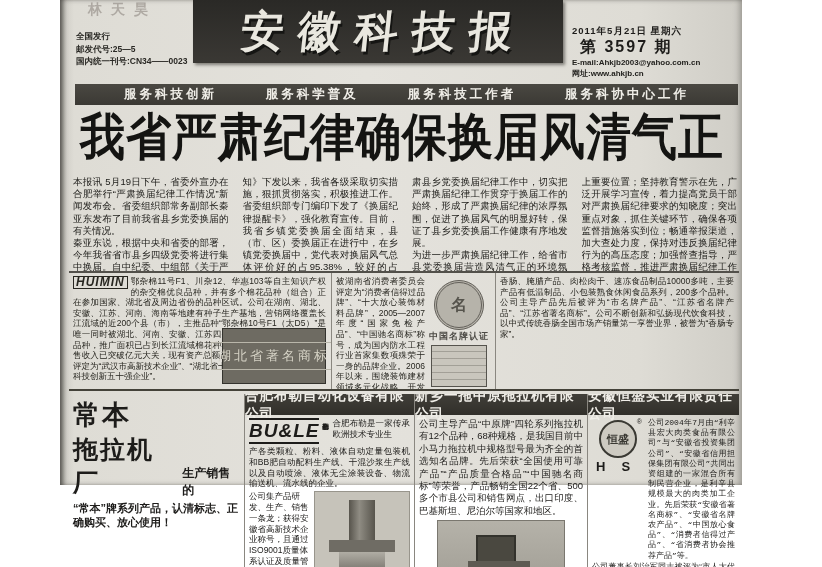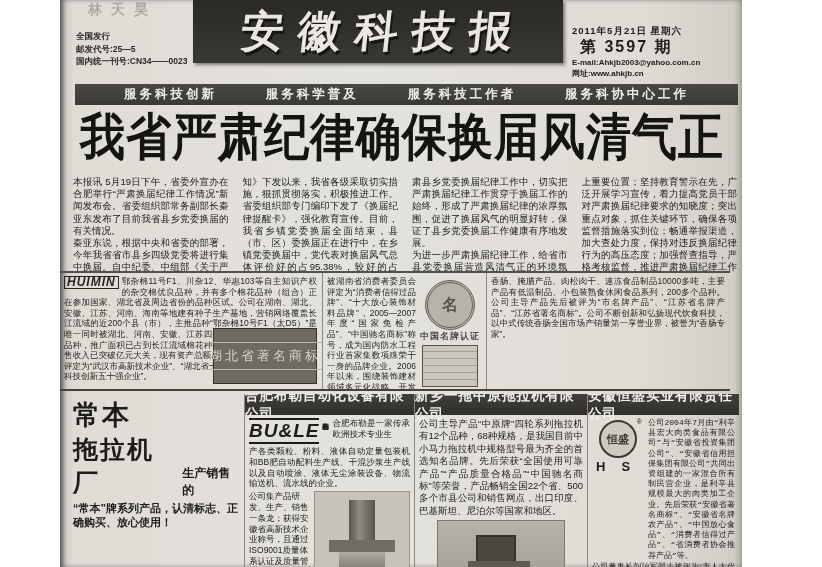--- a/index.html
+++ b/index.html
@@ -1,18 +1,18 @@
 <!DOCTYPE html>
 <html><head>
 <meta charset="utf-8">
 <style>
   * { margin:0; padding:0; box-sizing:border-box; }
   html,body { width:822px; height:567px; background:#ffffff; overflow:hidden;
               font-family:"Liberation Sans", sans-serif; }
-  .paper { position:absolute; left:60px; top:0; width:682px; height:567px;
+  .paper { position:absolute; left:60px; top:0; width:682px; height:485px;
            background:linear-gradient(90deg,#c9c7c0 0,#dedcd5 14px,#e4e2dc 45%,#dedcd5 85%,#cfcdc6 100%);
            box-shadow: inset 5px 0 5px -2px rgba(45,44,40,.75), inset -4px 0 6px -2px rgba(90,88,82,.5);
            color:#1d1c1a; }
   .bleed { position:absolute; left:28px; top:1px; font-size:14px; font-weight:bold;
            color:rgba(125,118,112,.5); letter-spacing:9px; }
   
   .pub-info { position:absolute; left:16px; top:30px; font-size:8.5px; font-weight:bold;
               line-height:12.5px; color:#2a2925; }
   .masthead { position:absolute; left:133px; top:0; width:370px; height:63px;
               background:linear-gradient(#2a2926,#3a3834); display:flex; align-items:center;
@@ -32,21 +32,21 @@
   
   .headline { position:absolute; left:6px; top:104px; width:672px; text-align:center;
               font-size:45px; font-weight:900; letter-spacing:1px; color:#141412;
               transform:scaleY(1.12); transform-origin:top; }
   
   .article { position:absolute; left:13px; top:176px; width:664px; height:97px;
              display:flex; gap:14px;justify-content:space-between; }
   .article .col { flex:1; font-size:9.5px; line-height:12.2px; text-align:justify;
                   white-space:pre-line; overflow:hidden; color:#21201d; }
   
-  .midband { position:absolute; left:0; top:271px; width:670px; height:120px;
+  .midband { position:absolute; left:9px; top:271px; width:670px; height:120px;
              border-top:2px solid #52504a; border-bottom:2px solid #444239; display:flex; }
   .midband .mcol { padding:3px 5px 2px 4px; font-size:8.5px; line-height:10.6px;
                    text-align:justify; overflow:hidden; position:relative; color:#26251f; }
   .mcol1 { width:263px; border-right:1px solid #8a8780; }
   .mcol2 { width:164px; border-right:1px solid #8a8780; }
   .mcol3 { flex:1; display:flex; gap:4px; }
   .huimin-logo { font-size:12px; font-weight:900; font-style:italic; letter-spacing:1px;
                  border:1.5px solid #26251f; padding:0 2px; margin-right:3px; float:left; }
   .plaque { position:absolute; right:5px; bottom:5px; width:104px; height:56px;
             background:#6e6b62; border:1px solid #34332e; display:flex; align-items:center;

